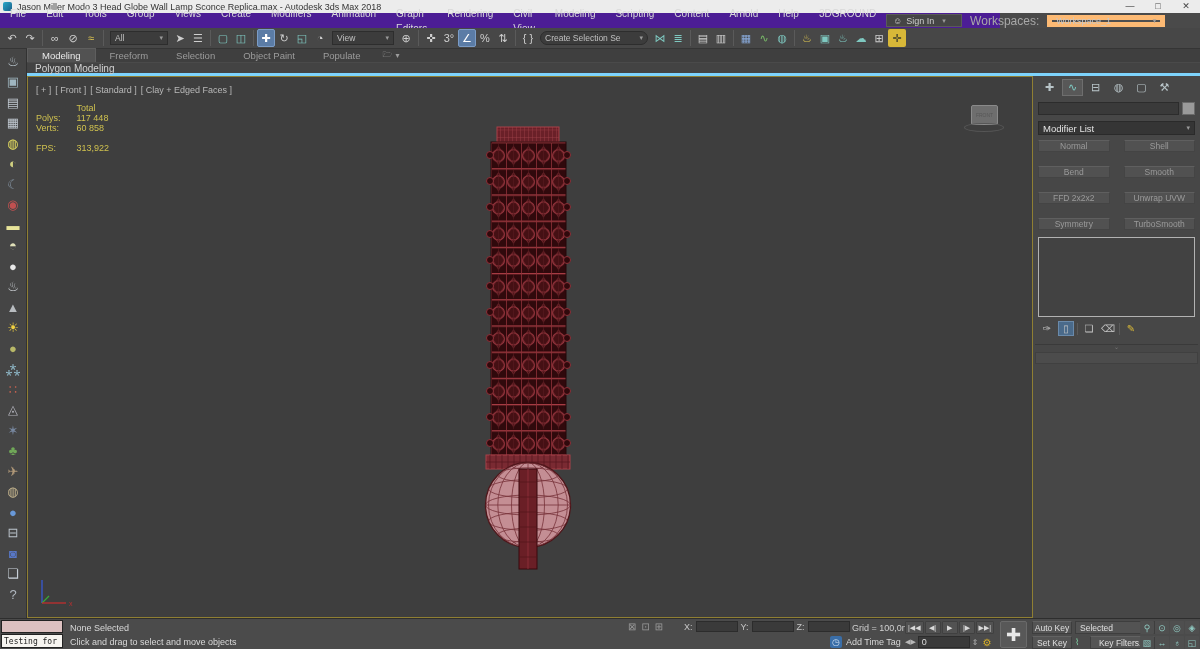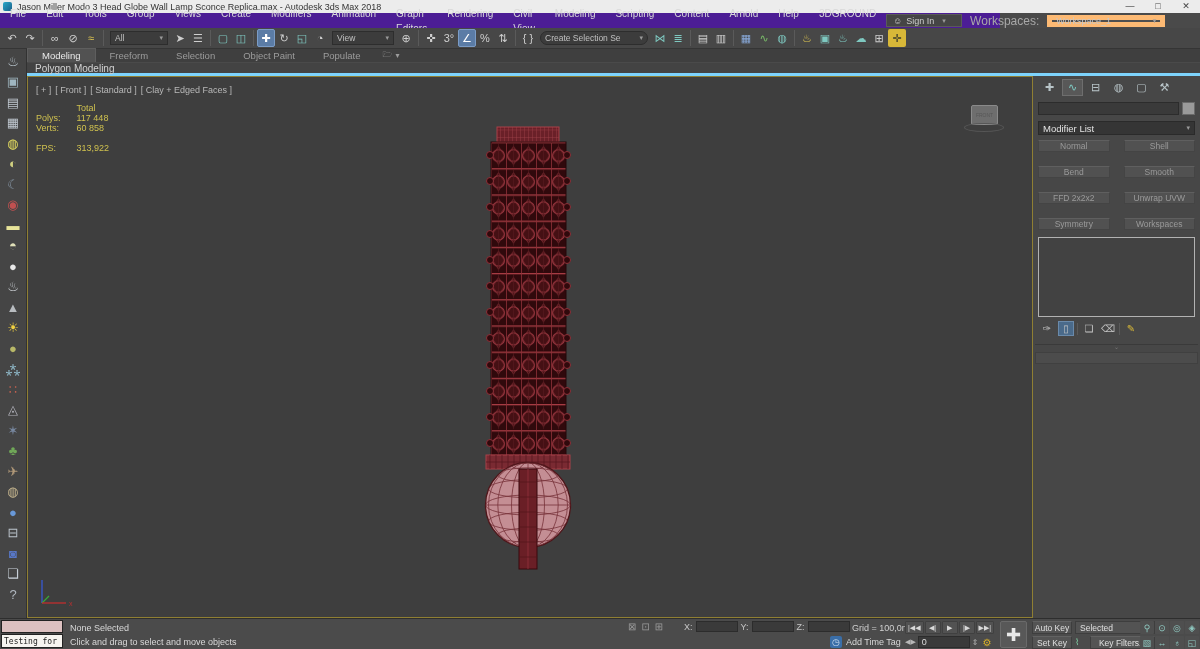--- a/index.html
+++ b/index.html
@@ -462,21 +462,21 @@
       <span class="caret">▾</span>
     </div>
     <div class="modgrid">
         <div class="modbtn">Normal</div>
         <div class="modbtn">Shell</div>
         <div class="modbtn">Bend</div>
         <div class="modbtn">Smooth</div>
         <div class="modbtn">FFD 2x2x2</div>
         <div class="modbtn">Unwrap UVW</div>
         <div class="modbtn">Symmetry</div>
-        <div class="modbtn">Workspaces</div>
+        <div class="modbtn">TurboSmooth</div>
       </div>
     <div class="stackbox"></div>
     <div class="stacktools">
         <div class="stool">✑</div>
         <div class="stool active">▯</div>
         <div class="stsep"></div>
         <div class="stool">❏</div>
         <div class="stool">⌫</div>
         <div class="stsep"></div>
         <div class="stool" style="color: rgb(216, 184, 56);">✎</div>

